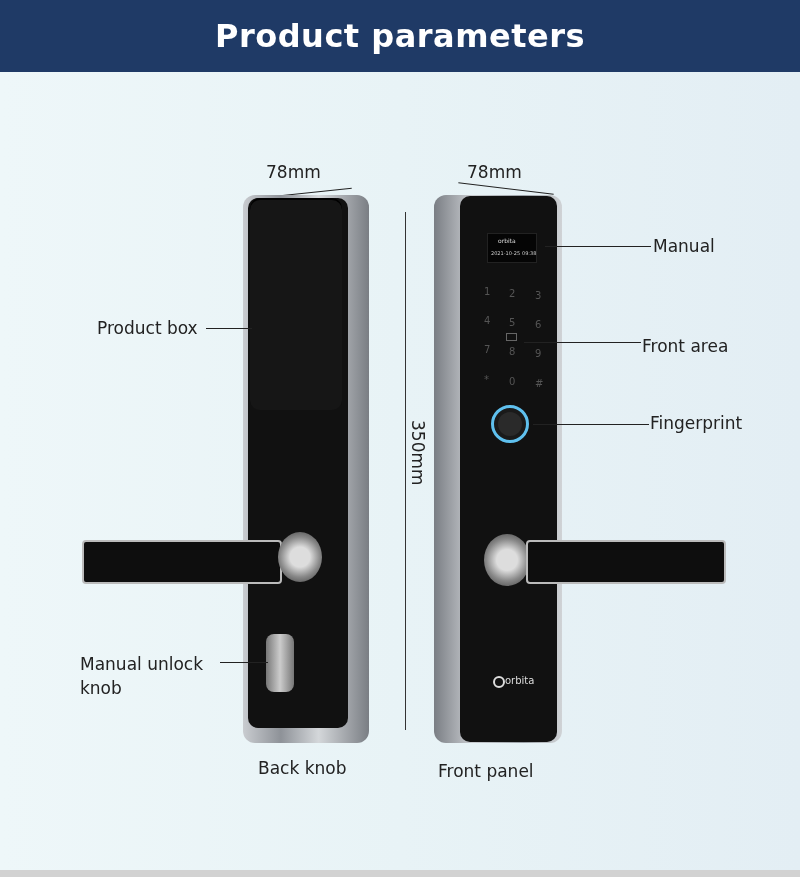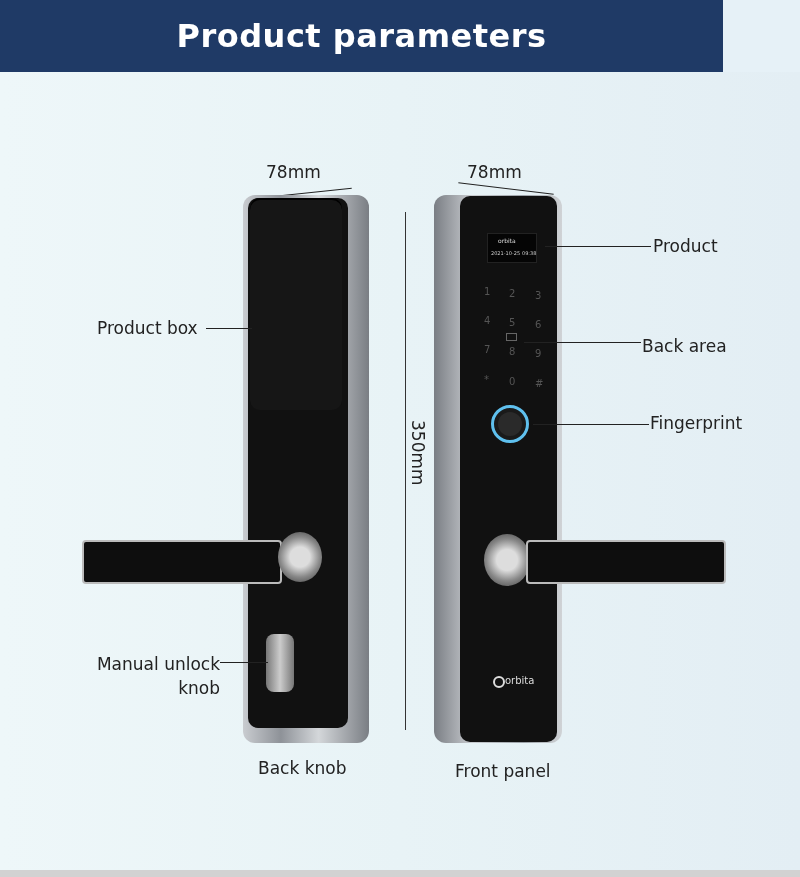--- a/index.html
+++ b/index.html
@@ -1,17 +1,17 @@
 <!DOCTYPE html>
 <html><head>
 <meta charset="utf-8">
 <style>
 html,body{margin:0;padding:0}
 body{width:800px;height:877px;position:relative;overflow:hidden;font-family:"DejaVu Sans",sans-serif;background:#e6f1f7}
-.header{position:absolute;left:0;top:0;width:723px;height:72px;background:#1f3a66;display:flex;align-items:center;justify-content:center}
+.header{position:absolute;left:0;top:0;width:800px;height:72px;background:#1f3a66;display:flex;align-items:center;justify-content:center}
 .header h1{margin:0;color:#fff;font:bold 32px "DejaVu Sans",sans-serif;letter-spacing:0.5px}
 .bg{position:absolute;left:0;top:72px;width:800px;height:798px;background:linear-gradient(90deg,#eef7f9 0%,#e8f3f6 50%,#e3eef4 100%)}
 .bottom-strip{position:absolute;left:0;top:870px;width:800px;height:7px;background:#d2d2d2}
 .label{position:absolute;font-size:17px;color:#222;white-space:nowrap}
 .line{position:absolute;height:1px;background:#222}
 .vline{position:absolute;width:1px;background:#333}
 .panel{position:absolute;border-radius:10px}
 .back-frame{left:243px;top:195px;width:126px;height:548px;background:linear-gradient(90deg,#c9ccd0,#8e9298 30%,#d4d7da 60%,#7a7e84);border-radius:12px}
 .back-face{left:248px;top:198px;width:100px;height:530px;background:#111;border-radius:10px}
 .battery{left:250px;top:198px;width:92px;height:212px;background:#161616;border-radius:10px;box-shadow:0 2px 0 #000 inset}
@@ -69,26 +69,26 @@
 <div style="position:absolute;left:506px;top:333px;width:9px;height:6px;border:1px solid #666"></div>
 <div class="fp"></div>
 <div class="fp-inner"></div>
 <div class="knob" style="left:484px;top:534px;width:46px;height:52px"></div>
 <div class="handle" style="left:526px;top:540px;width:196px;height:40px"></div>
 <div style="position:absolute;left:493px;top:676px;width:8px;height:8px;border:2px solid #ddd;border-radius:50%"></div>
 <div class="logo" style="left:505px;top:675px">orbita</div>
 
 <div class="label" style="left:97px;top:318px">Product box</div>
 <div class="line" style="left:206px;top:328px;width:46px"></div>
-<div class="label" style="left:80px;top:652px;text-align:right;width:140px;white-space:normal;line-height:24px">Manual unlock knob</div>
+<div class="label" style="left:80px;top:652px;text-align:left;width:140px;white-space:normal;line-height:24px">Manual unlock knob</div>
 <div class="line" style="left:220px;top:662px;width:48px"></div>
 
-<div class="label" style="left:653px;top:236px">Product</div>
+<div class="label" style="left:653px;top:236px">Manual</div>
 <div class="line" style="left:545px;top:246px;width:106px"></div>
-<div class="label" style="left:642px;top:336px">Back area</div>
+<div class="label" style="left:642px;top:336px">Front area</div>
 <div class="line" style="left:524px;top:342px;width:117px"></div>
 <div class="label" style="left:650px;top:413px">Fingerprint</div>
 <div class="line" style="left:533px;top:424px;width:116px"></div>
 
 <div class="label" style="left:258px;top:758px">Back knob</div>
-<div class="label" style="left:455px;top:761px">Front panel</div>
+<div class="label" style="left:438px;top:761px">Front panel</div>
 
 <div class="bottom-strip"></div>
 
 </body></html>

